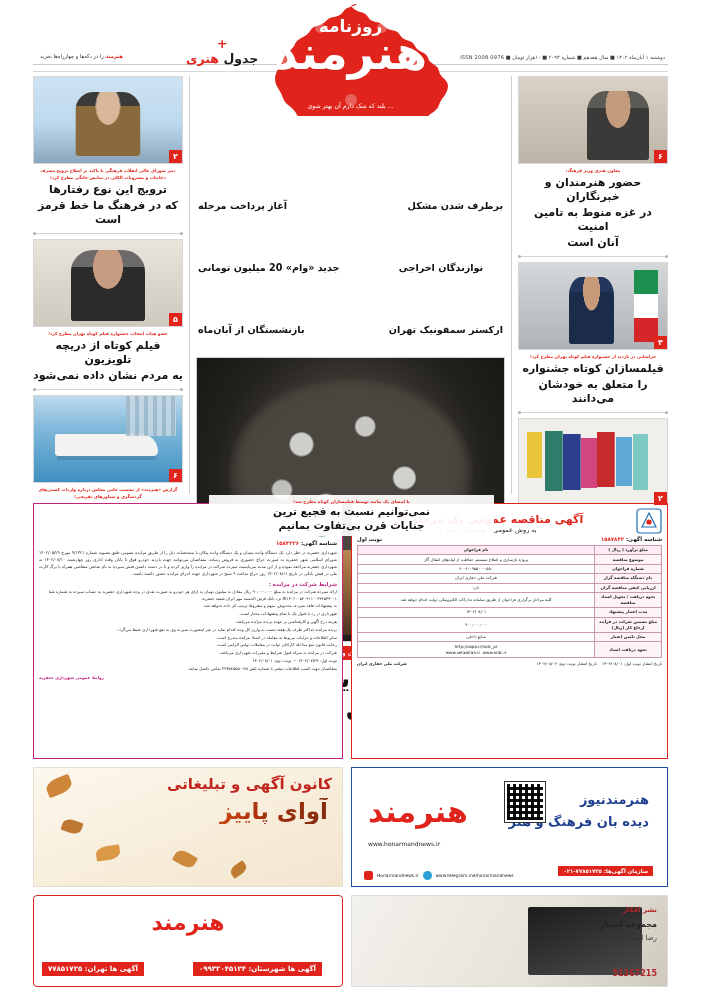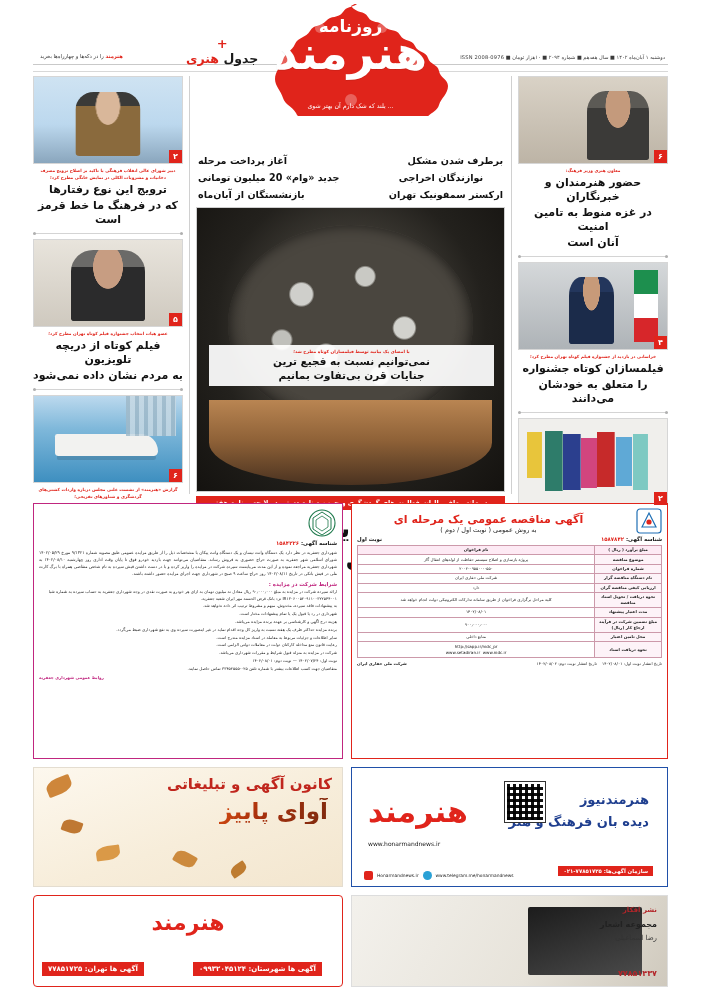--- a/index.html
+++ b/index.html
@@ -113,24 +113,25 @@
   .art-sep::after  { left: 0; }
 
   
   .center {
     position: absolute; top: 76px; left: 196px; width: 309px; height: 420px;
   }
   .lead-kicker {
     font-size: 9.6px; font-weight: bold; color: #111; direction: rtl;
     text-align: center; line-height: 13px; letter-spacing: -.3px;
     padding: 2px 2px 4px;
+    margin-top: 45px;
   }
   .hero {
     position: relative; width: 309px; height: 285px; overflow: hidden;
-    border: 1px solid #cfcfcf; margin-top: 2px;
+    border: 1px solid #cfcfcf; margin-top: 17px;
   }
   .hero-overlay {
     position: absolute; top: 137px; left: 12px; right: 10px;
     background: rgba(255,255,255,.93);
     padding: 3px 6px 4px; z-index: 5;
   }
   .hero-overlay .ov-kicker {
     font-size: 4.4px; color: #e0241b; direction: rtl; text-align: center;
     font-weight: bold; line-height: 7px;
   }
@@ -682,21 +683,21 @@
       </div>
     </div>
 
     <div class="ad-row3">
 
       <div class="book-ad">
         <div class="book-ph"></div>
         <div style="position:absolute;top:10px;right:10px;direction:rtl;font-size:7px;font-weight:bold;color:#b3262a;">نشر افکار</div>
         <div style="position:absolute;top:24px;right:10px;direction:rtl;font-size:8px;font-weight:bold;color:#222;">مجموعه اشعار</div>
         <div style="position:absolute;top:38px;right:10px;direction:rtl;font-size:7px;color:#333;">رضا اسماعیلی</div>
-        <div style="position:absolute;bottom:8px;right:10px;direction:rtl;font-size:8px;font-weight:bold;color:#b3262a;">۷۷۸۵۱۴۳۷</div>
+        <div style="position:absolute;bottom:8px;right:10px;direction:rtl;font-size:8px;font-weight:bold;color:#b3262a;">51367215</div>
       </div>
 
       <div class="contact-ad">
         <div class="contact-logo">هنرمند</div>
         <div class="pill pill-r">
           <span>آگهی ها شهرستان:</span>
           <span>۰۹۹۳۲۰۴۵۱۲۴</span>
         </div>
         <div class="pill pill-l">
           <span>آگهی ها تهران:</span>

